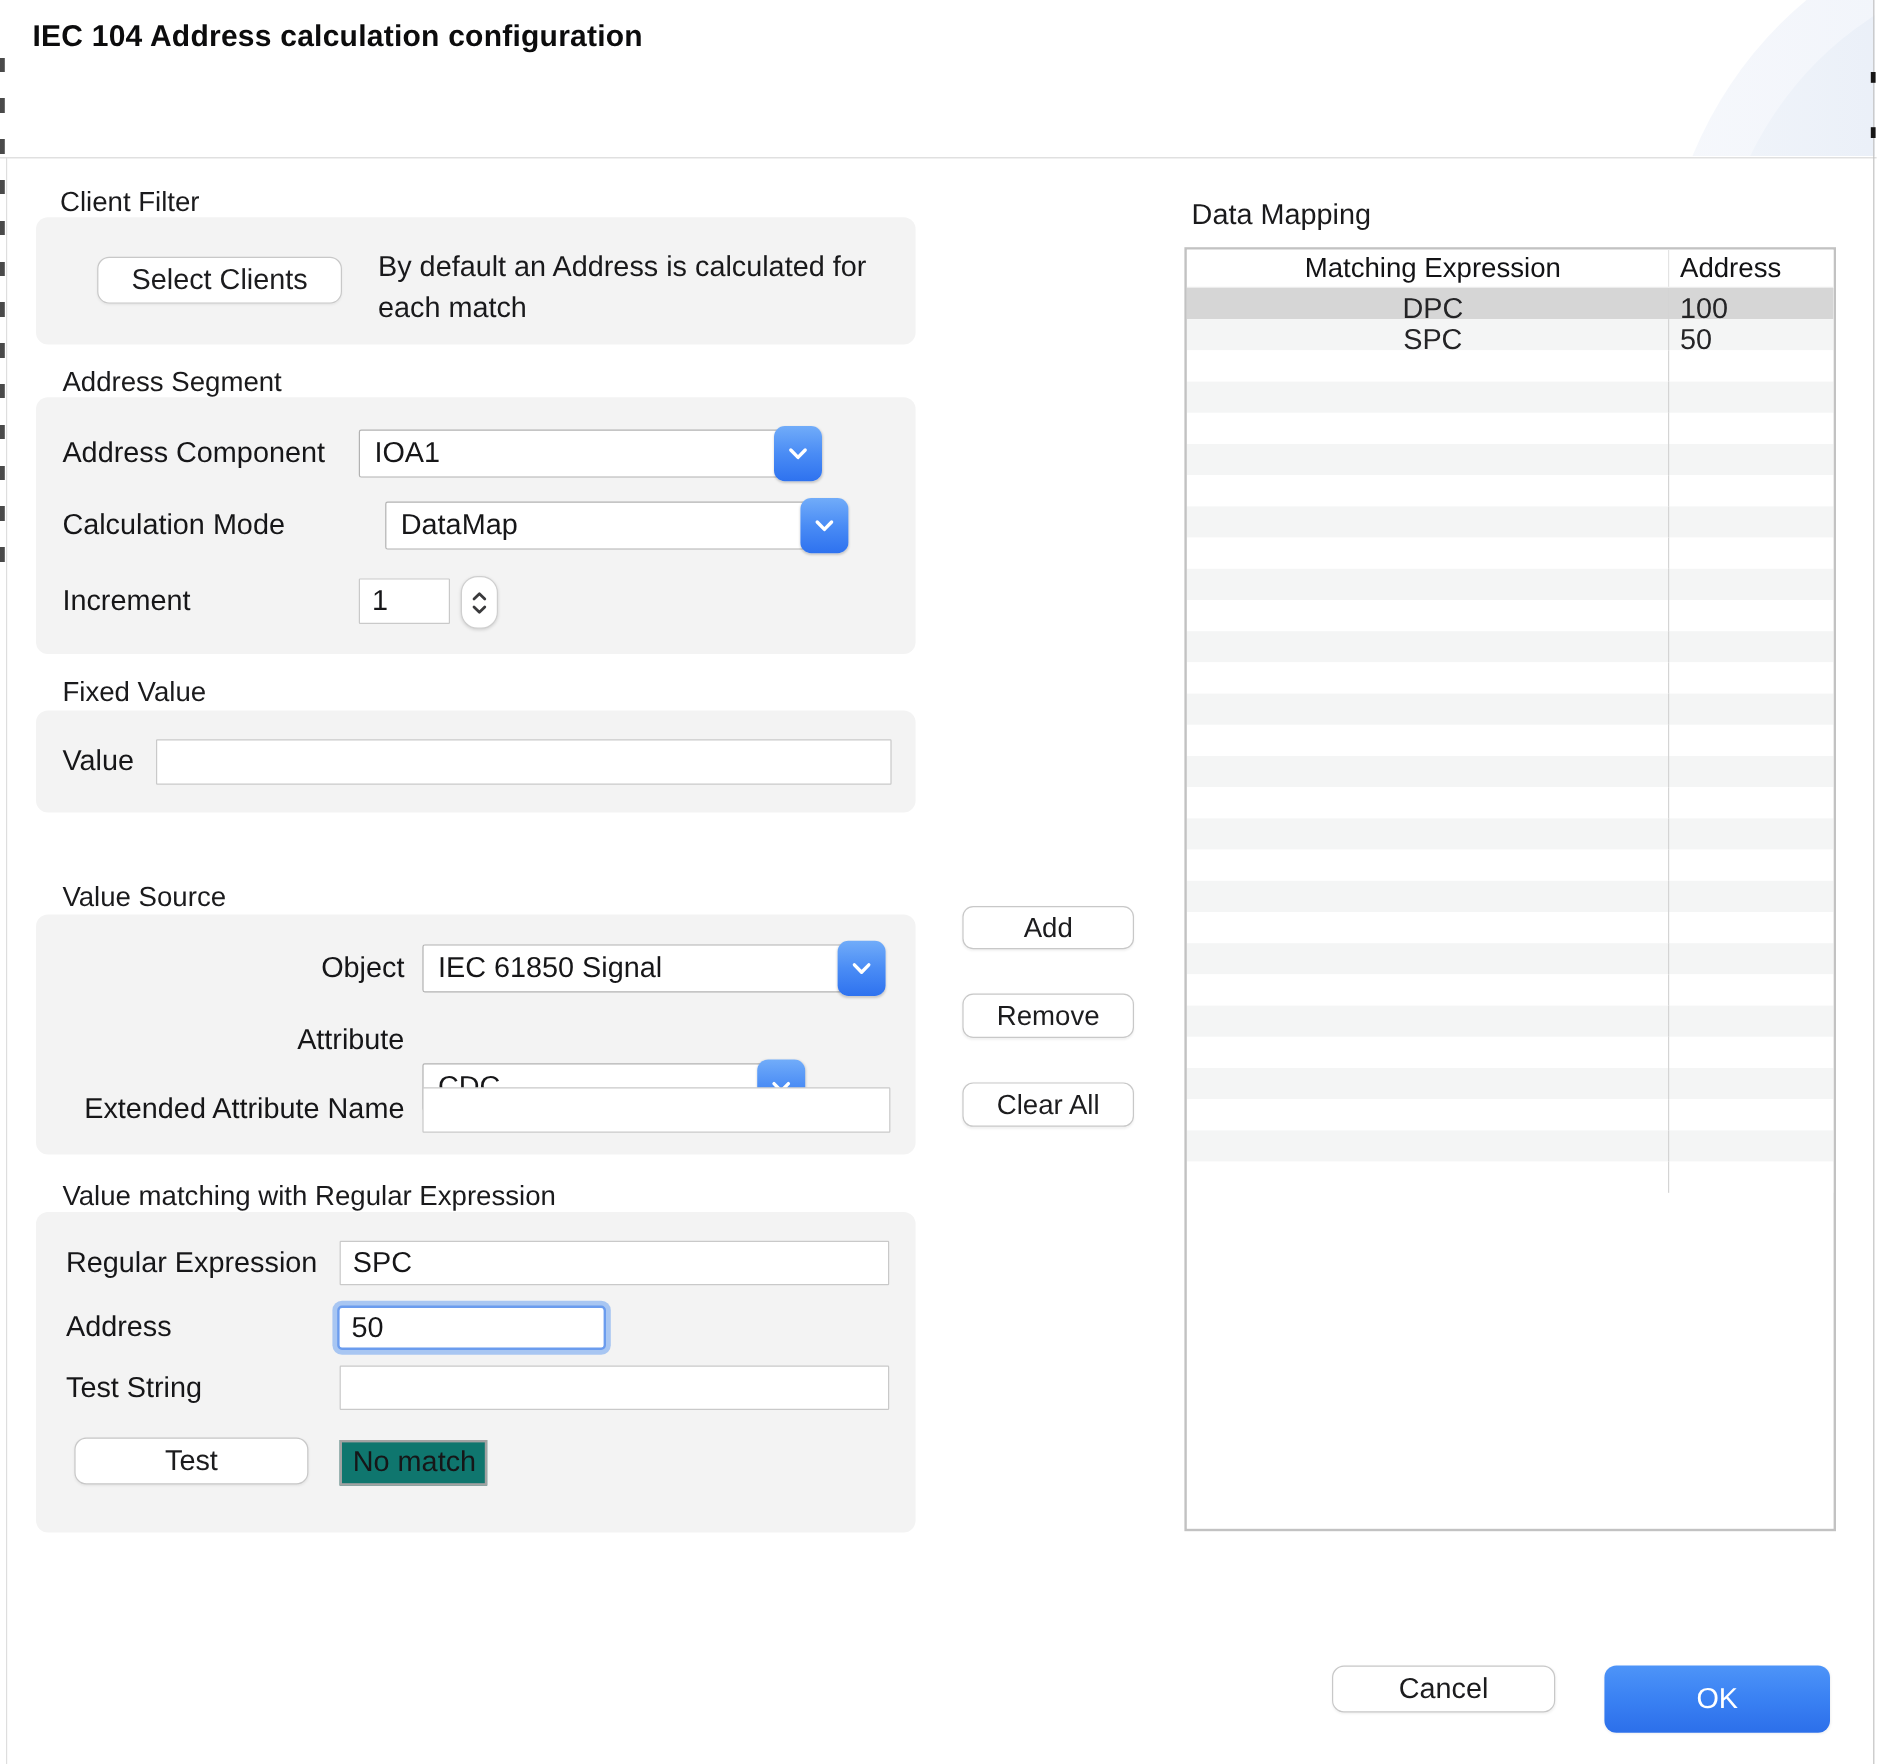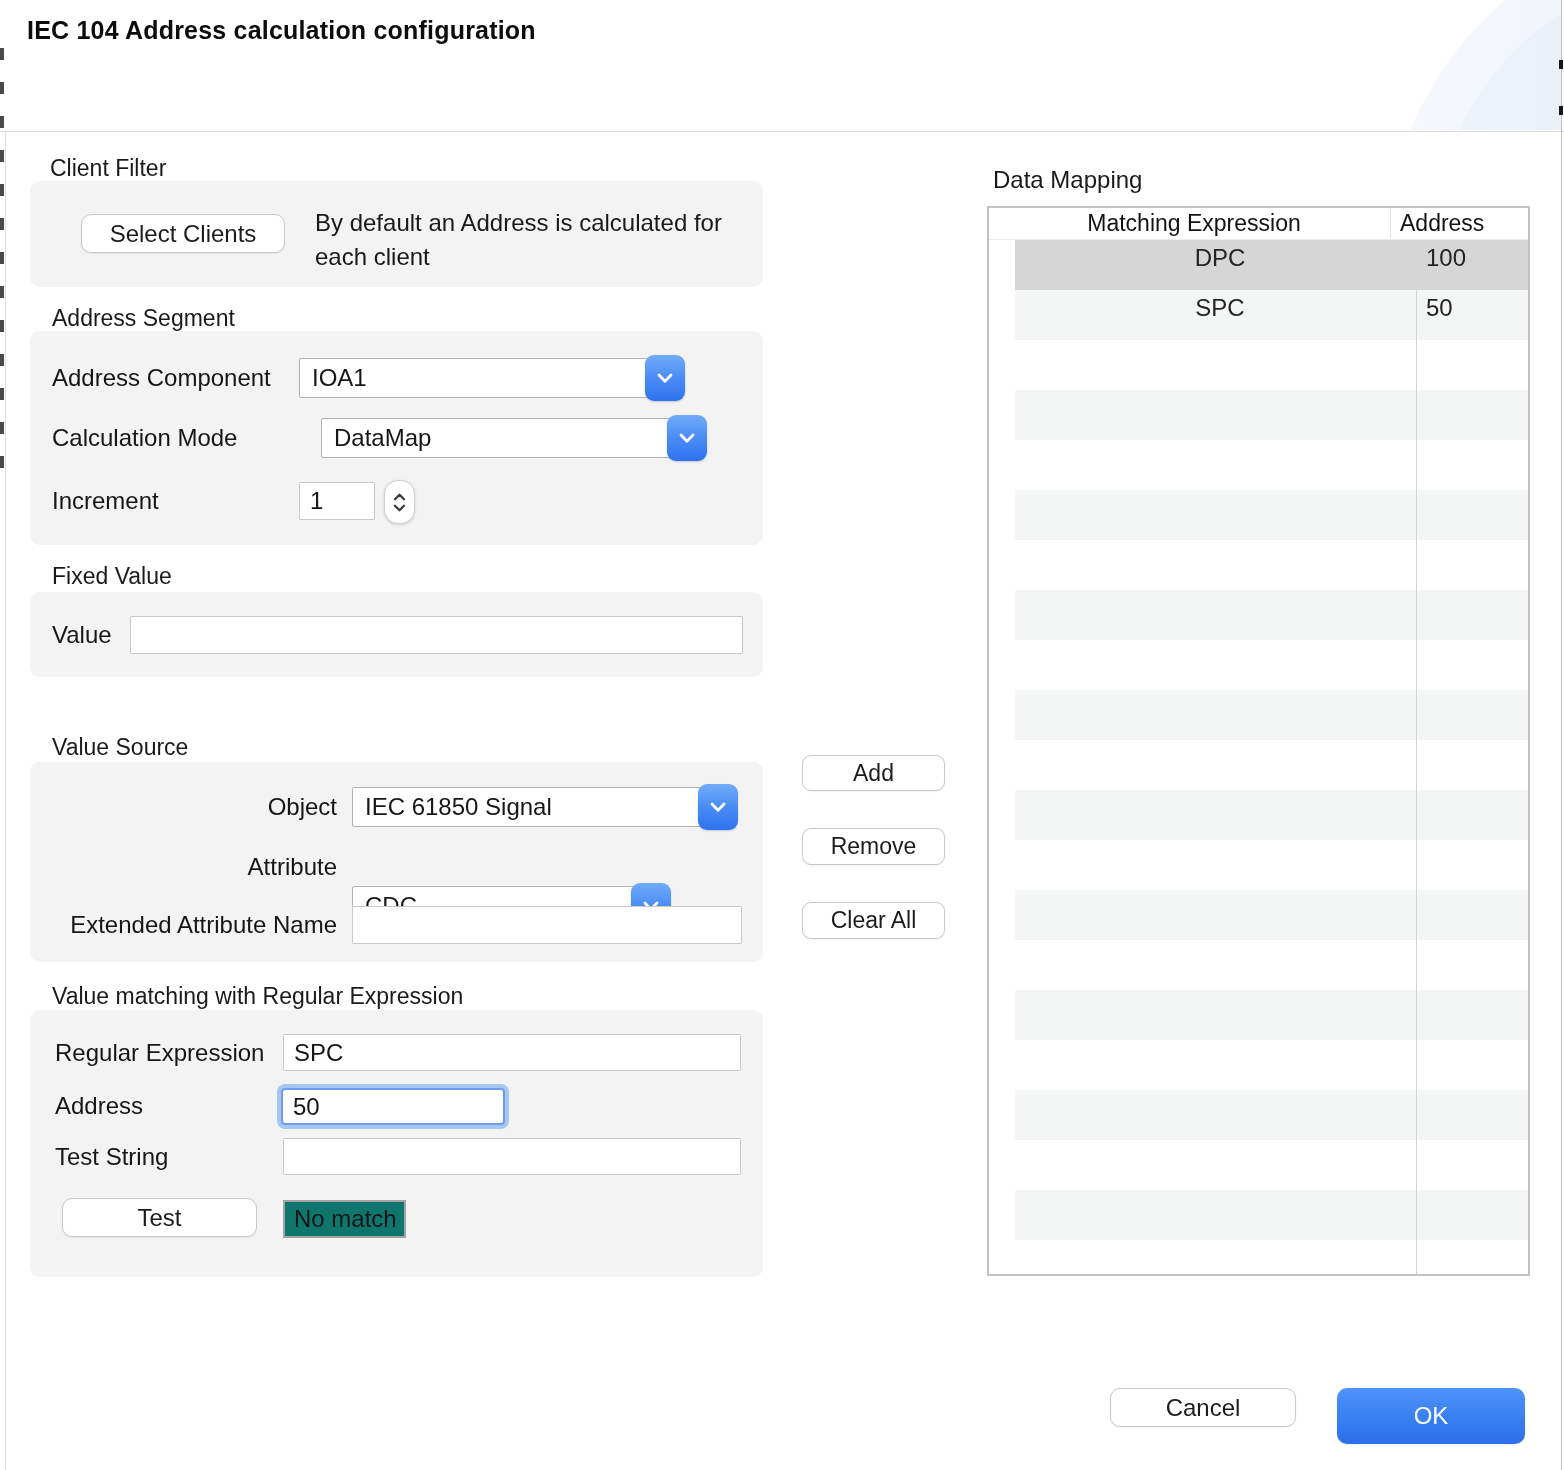--- a/index.html
+++ b/index.html
@@ -38,21 +38,21 @@
   .btn.small{font-size:23px;border-radius:9px;}
   .btn.primary{background:linear-gradient(180deg,#4d94f8 0%,#3a81f3 50%,#2c6fea 100%);color:#fff;border:none;font-weight:400;}
   .resultbox{position:absolute;background:#0f766e;border:2px solid #a2a2a2;font-size:24px;color:#161618;
     display:flex;align-items:center;padding-left:9px;box-sizing:border-box;}
   
   .dm-table{position:absolute;left:987px;top:206px;width:543px;height:1070px;background:#fff;
     border:2px solid #c2c2c2;box-sizing:border-box;overflow:hidden;}
   .dm-header{height:31px;display:flex;background:#fff;border-bottom:1px solid #ececec;}
   .dm-header .dm-cell{font-size:23px;color:#131315;line-height:31px;}
   .dm-body{height:calc(100% - 32px);overflow:hidden;}
-  .dm-row{display:flex;height:50px;background:#fff;box-sizing:border-box;margin-left:26px;}
+  .dm-row{display:flex;height:26px;background:#fff;box-sizing:border-box;}
   .dm-row.alt{background:#f4f5f5;}
   .dm-row.selected{background:#d6d6d6;}
   .dm-cell{box-sizing:border-box;padding-left:9px;white-space:nowrap;overflow:hidden;}
   .dm-cell-exp{width:402px;border-right:1px solid #d4d4d4;text-align:center;}
   .dm-cell-addr{flex:1;}
   .dm-body .dm-cell{font-size:24px;color:#242426;line-height:36.2px;}
   
   .edge-right{position:absolute;left:1561px;top:0;width:1px;height:1470px;background:#c2c2c2;}
   .edge-left{position:absolute;left:5px;top:131px;width:1px;height:1339px;background:#dedede;}
   .artifacts{position:absolute;left:0;top:48px;width:4px;height:424px;
@@ -78,21 +78,21 @@
       </defs>
       <circle cx="456" cy="255" r="332" fill="url(#sw1)"></circle>
       <circle cx="456" cy="255" r="288" fill="url(#sw2)"></circle>
     </svg>
     <div class="title">IEC 104 Address calculation configuration</div>
   </div>
 
   <div class="seclabel" style="left:50px;top:155px;">Client Filter</div>
   <div class="panel" style="left:30px;top:181px;width:733px;height:106px;"></div>
   <div class="btn" style="left:81px;top:214px;width:204px;height:39px;">Select Clients</div>
-  <div class="abs" style="left:315px;top:206px;width:430px;font-size:24px;line-height:34px;color:#19191b;">By default an Address is calculated for each client</div>
+  <div class="abs" style="left:315px;top:206px;width:430px;font-size:24px;line-height:34px;color:#19191b;">By default an Address is calculated for each match</div>
 
   <div class="seclabel" style="left:52px;top:305px;">Address Segment</div>
   <div class="panel" style="left:30px;top:331px;width:733px;height:214px;"></div>
 
   <div class="flabel" style="left:52px;top:358px;line-height:40px;">Address Component</div>
   <div class="combo" style="left:299px;top:358px;width:386px;">
     <div class="combo-field">
         <span>IOA1</span>
       </div>
     <div class="combo-cap">

